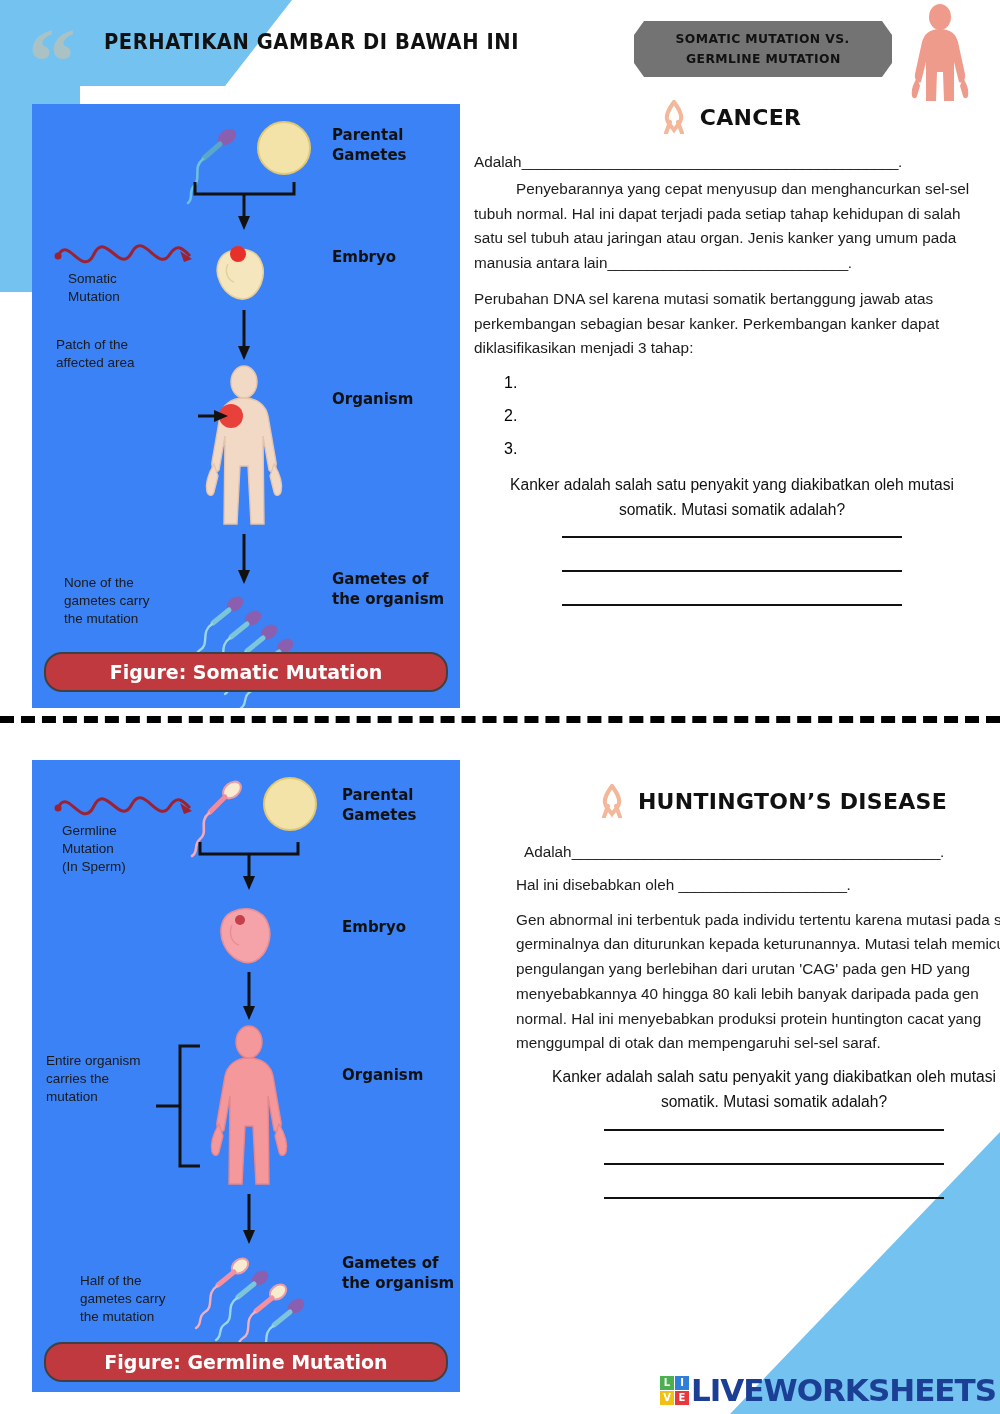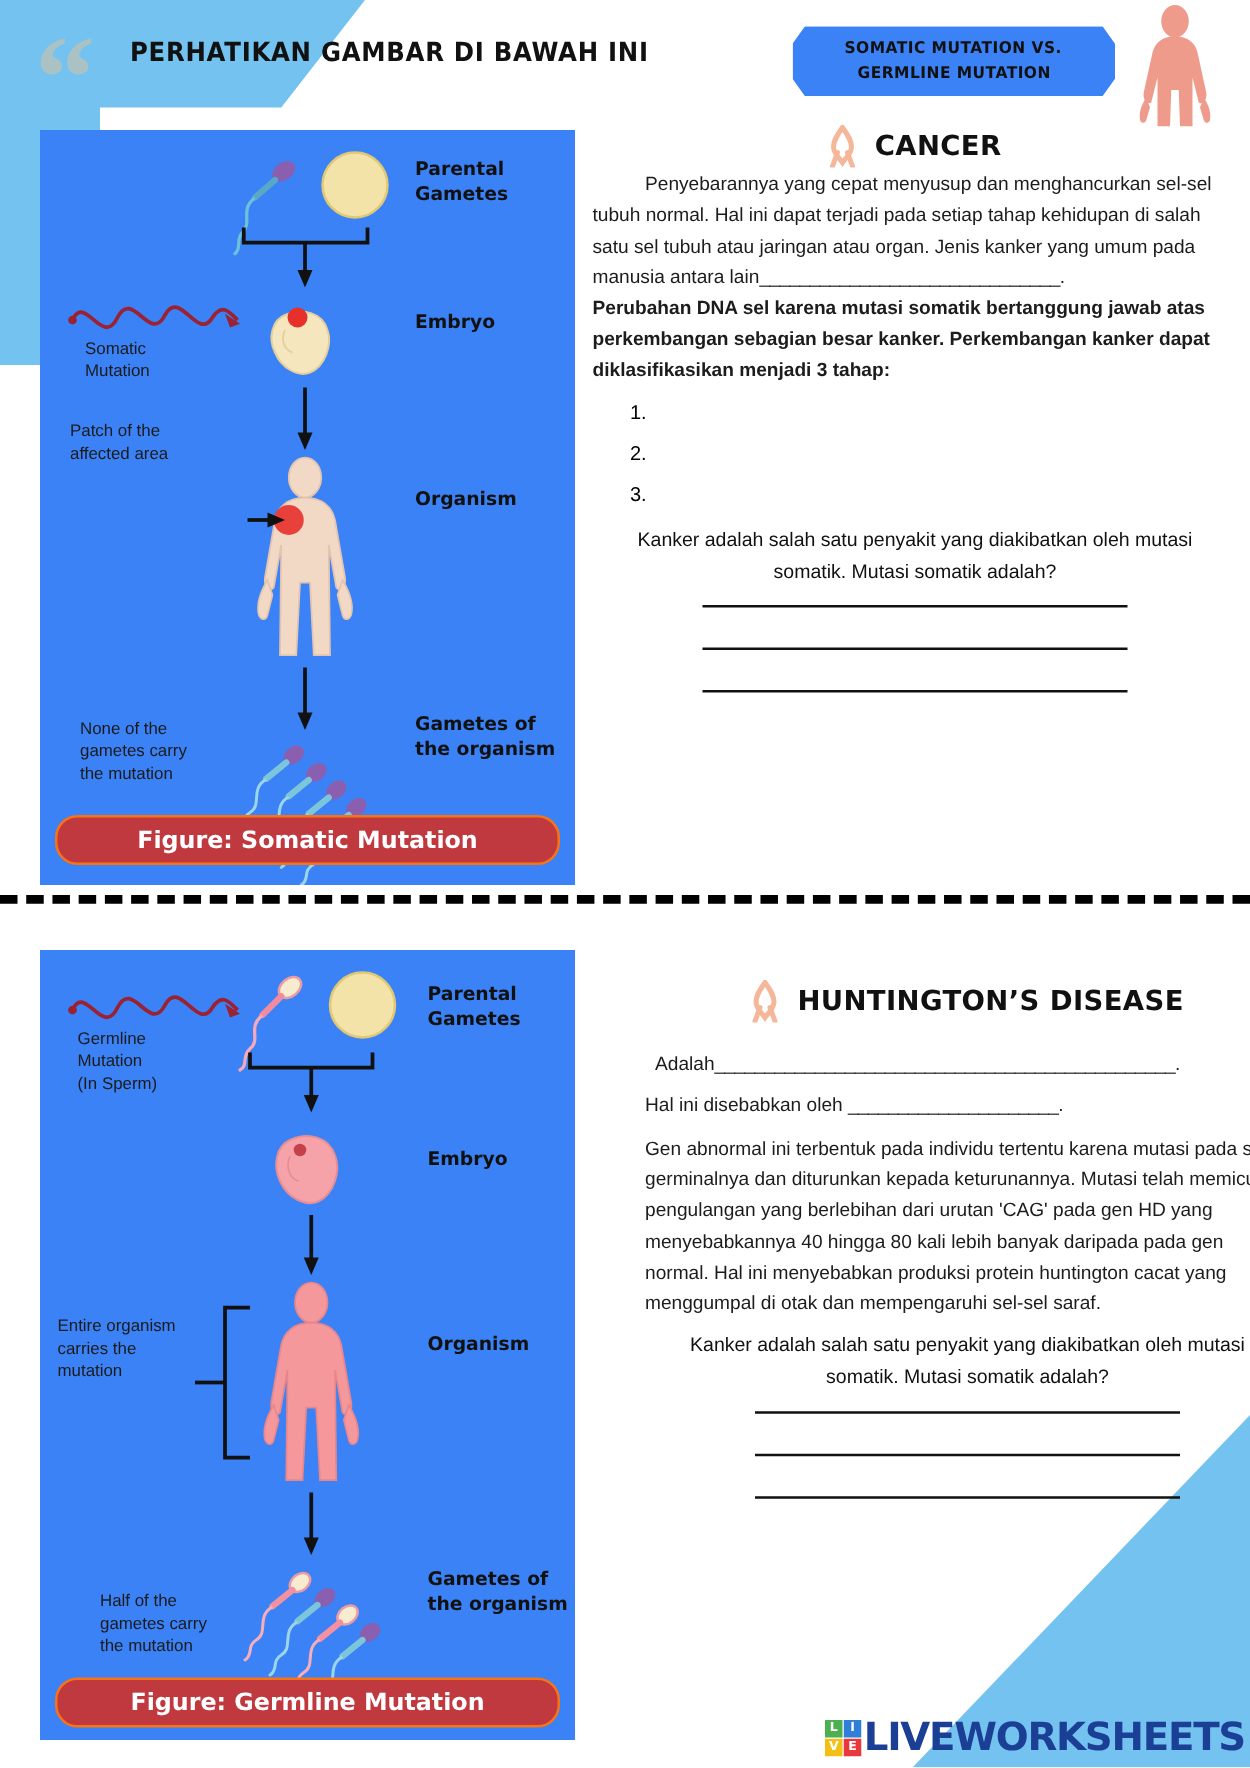--- a/index.html
+++ b/index.html
@@ -36,21 +36,21 @@
     position:absolute;left:104px;top:30px;
     font-size:21px;font-weight:700;color:#111;
     letter-spacing:.6px;
     font-family:"DejaVu Sans", sans-serif;
     transform:scaleX(.93);transform-origin:left center;
   }
 
   
   .green-badge{
     position:absolute;left:634px;top:21px;width:258px;height:56px;
-    background:#3b82f6;
+    background:#737373;
     clip-path:polygon(10px 0, 248px 0, 258px 14px, 258px 42px, 248px 56px, 10px 56px, 0 42px, 0 14px);
     display:flex;flex-direction:column;align-items:center;justify-content:center;
     text-align:center;
   }
   .green-badge div{
     font-size:13px;font-weight:700;color:#111;letter-spacing:.4px;
     font-family:"DejaVu Sans", sans-serif;line-height:1.55;
     transform:scaleX(.95);
   }
 
@@ -65,21 +65,21 @@
 
   
   .fig-panel{
     position:absolute;background:#3b82f6;
   }
   #panel-somatic{left:32px;top:104px;width:428px;height:604px;}
   #panel-germline{left:32px;top:760px;width:428px;height:632px;}
 
   .fig-label{
     position:absolute;left:12px;right:12px;height:36px;
-    background:#c0393f;border:2px solid #f97316;border-radius:18px;
+    background:#c0393f;border:2px solid #404040;border-radius:18px;
     color:#fff;font-size:19px;font-weight:700;
     display:flex;align-items:center;justify-content:center;
     font-family:"DejaVu Sans", sans-serif;
   }
   #panel-somatic .fig-label{bottom:16px;}
   #panel-germline .fig-label{bottom:10px;}
 
   .stage-label{
     position:absolute;font-size:15px;font-weight:700;color:#111;
     font-family:"DejaVu Sans", sans-serif;line-height:1.3;
@@ -240,26 +240,29 @@
   <div class="rcol" style="top:100px;">
     <div class="disease-title">
       <svg class="ribbon" viewBox="0 0 22 34">
         <path d="M11 2 C6 9 3 14 4 19 C5 24 9 27 11 30 C13 27 17 24 18 19 C19 14 16 9 11 2 Z" fill="none" stroke="#f5b79a" stroke-width="4"></path>
         <path d="M7 22 L3 33" stroke="#f5b79a" stroke-width="4" stroke-linecap="round"></path>
         <path d="M15 22 L19 33" stroke="#f5b79a" stroke-width="4" stroke-linecap="round"></path>
       </svg>
       <span>CANCER</span>
     </div>
 
+    <div class="para lead" style="margin-top:16px;">
+      <span>Adalah</span><span class="fill">_______________________________________________</span><span>.</span>
+    </div>
 
     <div class="para" style="margin-top:2px;text-indent:42px;">
       <span>Penyebarannya yang cepat menyusup dan menghancurkan sel-sel tubuh normal. Hal ini dapat terjadi pada setiap tahap kehidupan di salah satu sel tubuh atau jaringan atau organ. Jenis kanker yang umum pada manusia antara lain</span><span class="fill">______________________________</span><span>.</span>
     </div>
 
-    <div class="para" style="margin-top:0;font-weight:bold;">Perubahan DNA sel karena mutasi somatik bertanggung jawab atas perkembangan sebagian besar kanker. Perkembangan kanker dapat diklasifikasikan menjadi 3 tahap:</div>
+    <div class="para" style="margin-top:11px;">Perubahan DNA sel karena mutasi somatik bertanggung jawab atas perkembangan sebagian besar kanker. Perkembangan kanker dapat diklasifikasikan menjadi 3 tahap:</div>
 
     <div style="margin-top:6px;">
       <div class="numlist" style="margin-left:30px;">
         <div style="font-size:16px;line-height:2.05;">1.</div>
         <div style="font-size:16px;line-height:2.05;">2.</div>
         <div style="font-size:16px;line-height:2.05;">3.</div>
       </div>
     </div>
 
     <div class="qbold" style="margin-top:6px;padding:0 16px;">Kanker adalah salah satu penyakit yang diakibatkan oleh mutasi somatik. Mutasi somatik adalah?</div>

